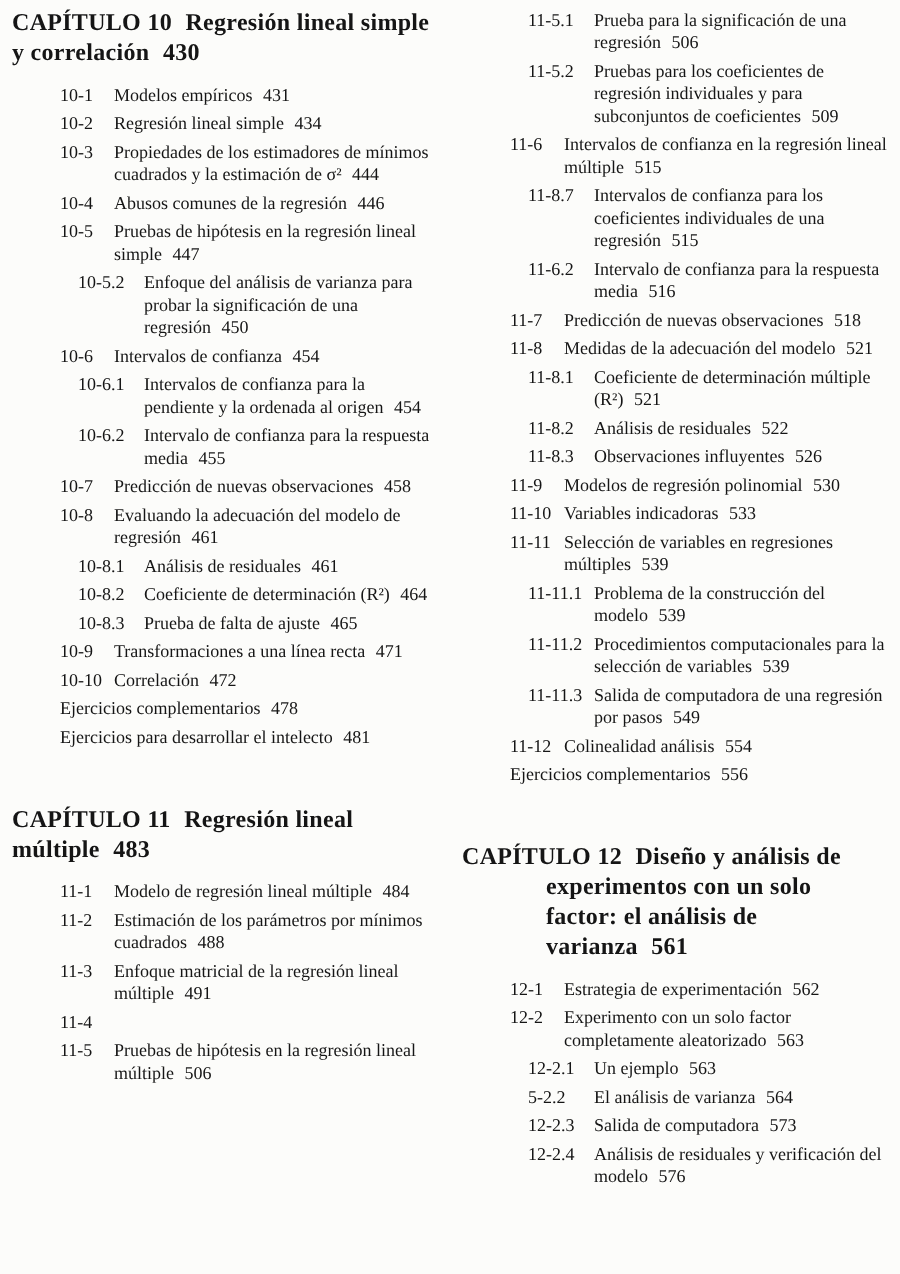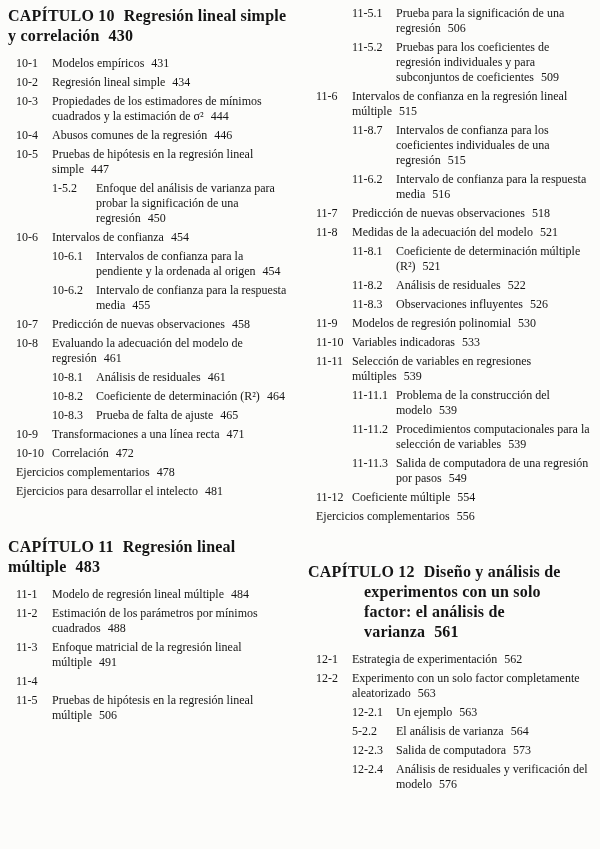--- a/index.html
+++ b/index.html
@@ -34,21 +34,21 @@
   .chapter.hanging { padding-left: 56px; text-indent: -56px; }
   .chapter-label { margin-right: 9px; }
   .chapter-page { margin-left: 9px; }
 
   .entry {
     display: flex;
     font-size: 12px;
     line-height: 15px;
     margin-bottom: 4px;
   }
-  .entry.l1 { margin-left: 8px; }
+  .entry.l1 { margin-left: 32px; }
   .entry.l2 { margin-left: 44px; }
   .entry .num { flex: 0 0 auto; min-width: 36px; padding-right: 5px; }
   .entry.l2 .num { min-width: 44px; }
   .entry .txt { flex: 1 1 auto; }
   .pg { padding-left: 7px; white-space: nowrap; }
 </style>
 </head>
 <body>
 
 <div class="page">
@@ -69,21 +69,21 @@
         </div>
         <div class="entry l1">
           <span class="num">10-4</span>
           <span class="txt"><span>Abusos comunes de la regresión</span><span class="pg">446</span></span>
         </div>
         <div class="entry l1">
           <span class="num">10-5</span>
           <span class="txt"><span>Pruebas de hipótesis en la regresión lineal simple</span><span class="pg">447</span></span>
         </div>
         <div class="entry l2">
-          <span class="num">1-5.2</span>
+          <span class="num">10-5.2</span>
           <span class="txt"><span>Enfoque del análisis de varianza para probar la significación de una regresión</span><span class="pg">450</span></span>
         </div>
         <div class="entry l1">
           <span class="num">10-6</span>
           <span class="txt"><span>Intervalos de confianza</span><span class="pg">454</span></span>
         </div>
         <div class="entry l2">
           <span class="num">10-6.1</span>
           <span class="txt"><span>Intervalos de confianza para la pendiente y la ordenada al origen</span><span class="pg">454</span></span>
         </div>
@@ -206,21 +206,21 @@
         <div class="entry l2">
           <span class="num">11-11.2</span>
           <span class="txt"><span>Procedimientos computacionales para la selección de variables</span><span class="pg">539</span></span>
         </div>
         <div class="entry l2">
           <span class="num">11-11.3</span>
           <span class="txt"><span>Salida de computadora de una regresión por pasos</span><span class="pg">549</span></span>
         </div>
         <div class="entry l1">
           <span class="num">11-12</span>
-          <span class="txt"><span>Coeficiente múltiple</span><span class="pg">554</span></span>
+          <span class="txt"><span>Colinealidad análisis</span><span class="pg">554</span></span>
         </div>
         <div class="entry l1">
           <span class="txt"><span>Ejercicios complementarios</span><span class="pg">556</span></span>
         </div>
         <div class="chapter hanging gap"><span class="chapter-label">CAPÍTULO 12</span><span class="chapter-title">Diseño y análisis de experimentos con un solo factor: el análisis de varianza</span><span class="chapter-page">561</span></div>
         <div class="entry l1">
           <span class="num">12-1</span>
           <span class="txt"><span>Estrategia de experimentación</span><span class="pg">562</span></span>
         </div>
         <div class="entry l1">

